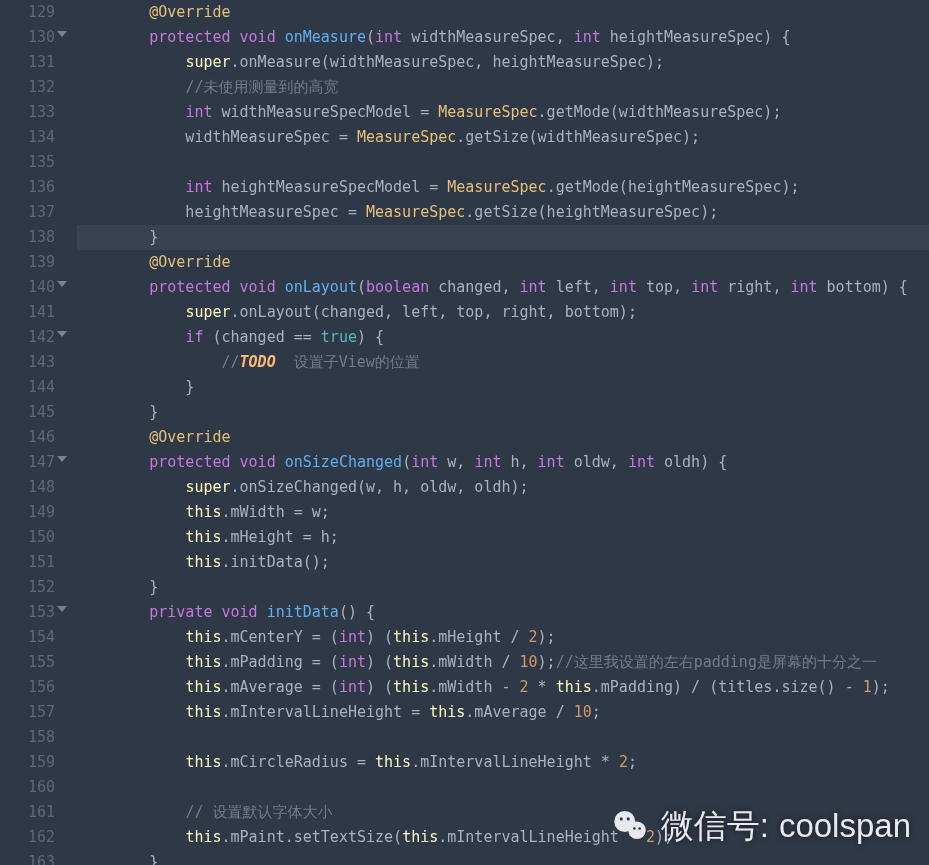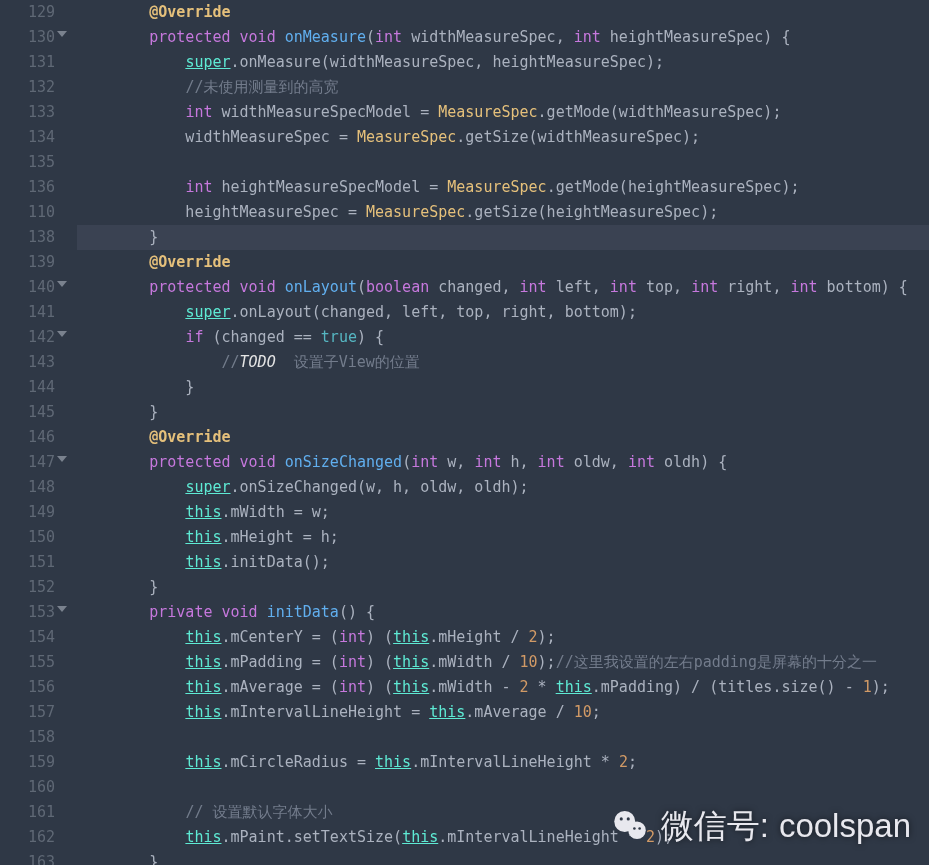--- a/index.html
+++ b/index.html
@@ -6,44 +6,44 @@
   .editor{display:flex;width:929px;}
   .gutter{flex:0 0 55px;background:#2f3846;text-align:right;color:#5f6875;padding-right:4px;user-select:none;}
   .gutter .ln{height:25px;position:relative;margin-left:19px;}
   .gutter .fold{position:absolute;right:-12px;top:6px;width:0;height:0;border-left:5px solid transparent;border-right:5px solid transparent;border-top:6px solid #7a828e;}
   .code{flex:1;padding-left:18px;white-space:pre;overflow:hidden;}
   .code .row{height:25px;}
   .code .row.hl{background:#3a4252;}
   .kw{color:#c678dd;}          
   .kw2{color:#e5c07b;margin-top:8px;}         
   .fn{color:#61afef;}          
-  .sup{color:#5eead4;text-decoration:underline;}         
+  .sup{color:#fef9c3;}         
   .lit{color:#56b6c2;}         
   .num{color:#d19a66;}         
-  .ann{color:#e5c07b;font-weight:bold;}         
+  .ann{color:#e5c07b;}         
   .com{color:#737c8c;}
-  .todo{color:#e5e5e5;font-style:italic;font-weight:normal;}
+  .todo{color:#fdba74;font-style:italic;font-weight:bold;}
   .pn{color:#abb2bf;}
   .watermark{position:fixed;right:18px;bottom:18px;display:flex;align-items:center;gap:10px;color:#e8e8ee;font-family:"Helvetica Neue",Arial,sans-serif;font-size:33px;text-shadow:0 0 6px rgba(0,0,0,.6);}
   .watermark svg{width:42px;height:42px;}
 </style>
 </head>
 <body>
 
 <div class="editor">
   <div class="gutter" id="gutter">
       <div class="ln">129</div>
       <div class="ln">130<span class="fold"></span></div>
       <div class="ln">131</div>
       <div class="ln">132</div>
       <div class="ln">133</div>
       <div class="ln">134</div>
       <div class="ln">135</div>
       <div class="ln">136</div>
-      <div class="ln">110</div>
+      <div class="ln">137</div>
       <div class="ln hl">138</div>
       <div class="ln">139</div>
       <div class="ln">140<span class="fold"></span></div>
       <div class="ln">141</div>
       <div class="ln">142<span class="fold"></span></div>
       <div class="ln">143</div>
       <div class="ln">144</div>
       <div class="ln">145</div>
       <div class="ln">146</div>
       <div class="ln">147<span class="fold"></span></div>

